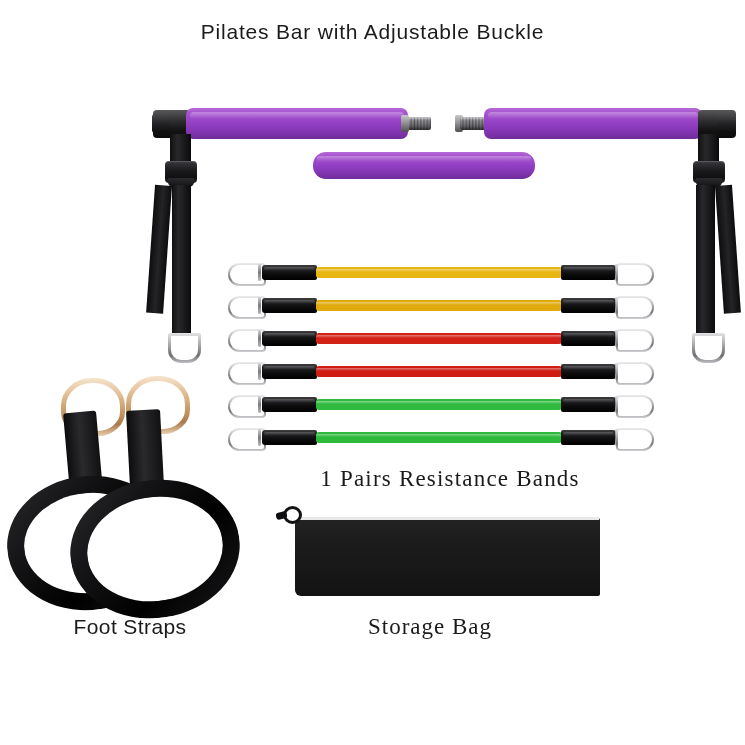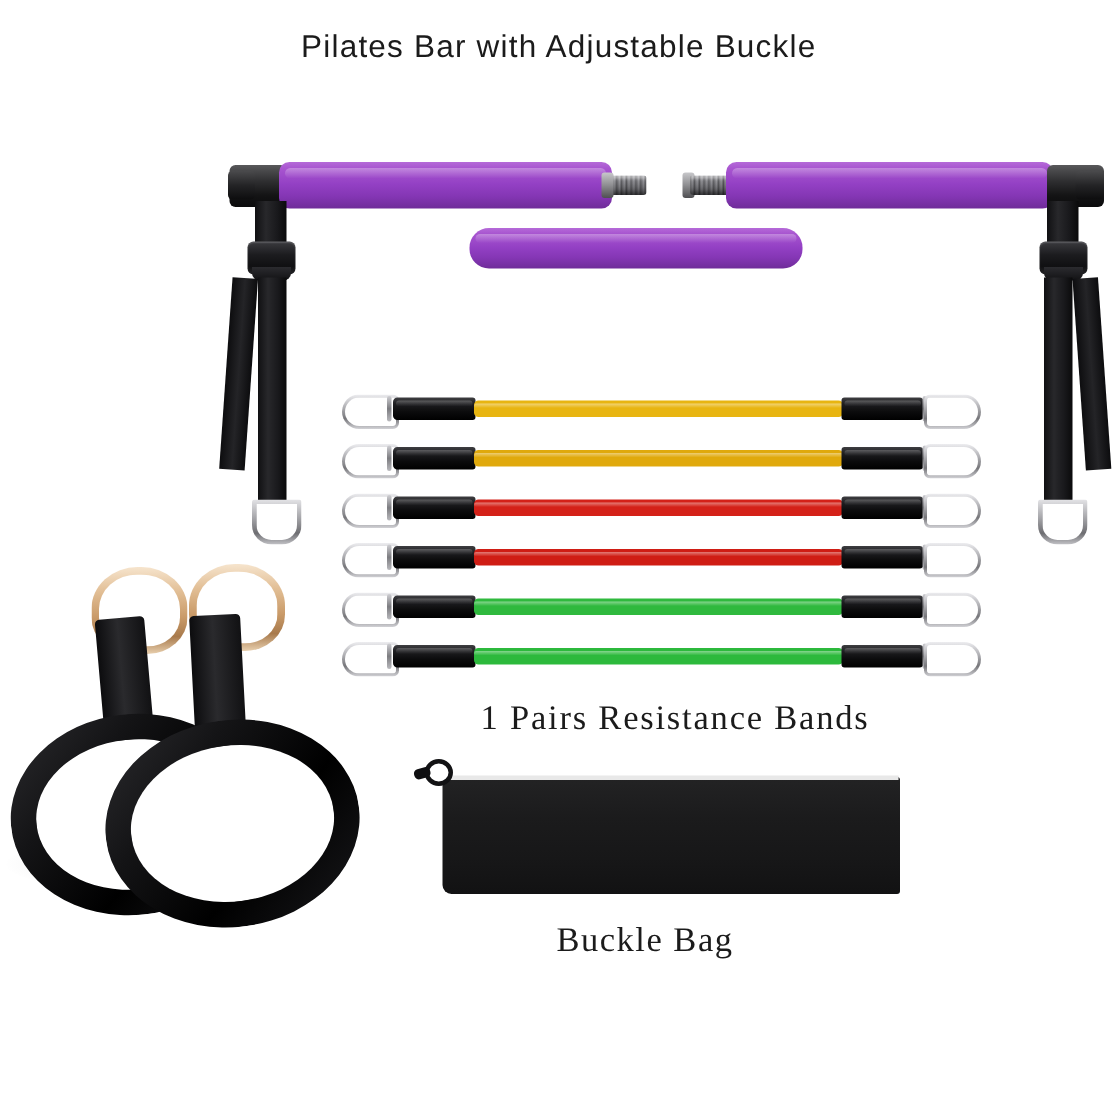--- a/index.html
+++ b/index.html
@@ -350,24 +350,25 @@
     <div class="fs-loop" style="left:7px; top:106px; width:130px; height:100px;
                 transform: rotate(-6deg);"></div>
 
     <div class="fs-dring" style="left:126px; top:6px; width:54px; height:48px;"></div>
     <div class="fs-neck" style="left:126px; top:40px; width:34px; height:80px;
                 transform: rotate(-3deg); transform-origin: top center;"></div>
     <div class="fs-loop" style="left:70px; top:110px; width:136px; height:104px;
                 transform: rotate(-8deg);"></div>
   </div>
 
+  <div class="label" id="footstraps-label">Foot Straps</div>
 
   <div id="storage-bag" style="position:absolute; left:0; top:0; width:745px; height:610px;">
     <div id="storage-bag-body" style="left:295px; top:518px; width:305px; height:78px;"></div>
     <div id="storage-bag-top-edge" style="left:299px; top:517px; width:300px; height:3px;"></div>
     <div class="bag-cord" style="left:283px; top:506px; width:13px; height:12px;"></div>
     <div class="bag-toggle" style="left:276px; top:512px; width:11px; height:7px;
                 transform: rotate(-15deg);"></div>
   </div>
 
-  <div class="label" id="storagebag-label">Buckle Bag</div>
+  <div class="label" id="storagebag-label">Storage Bag</div>
 
 </div>
 
 </body></html>

